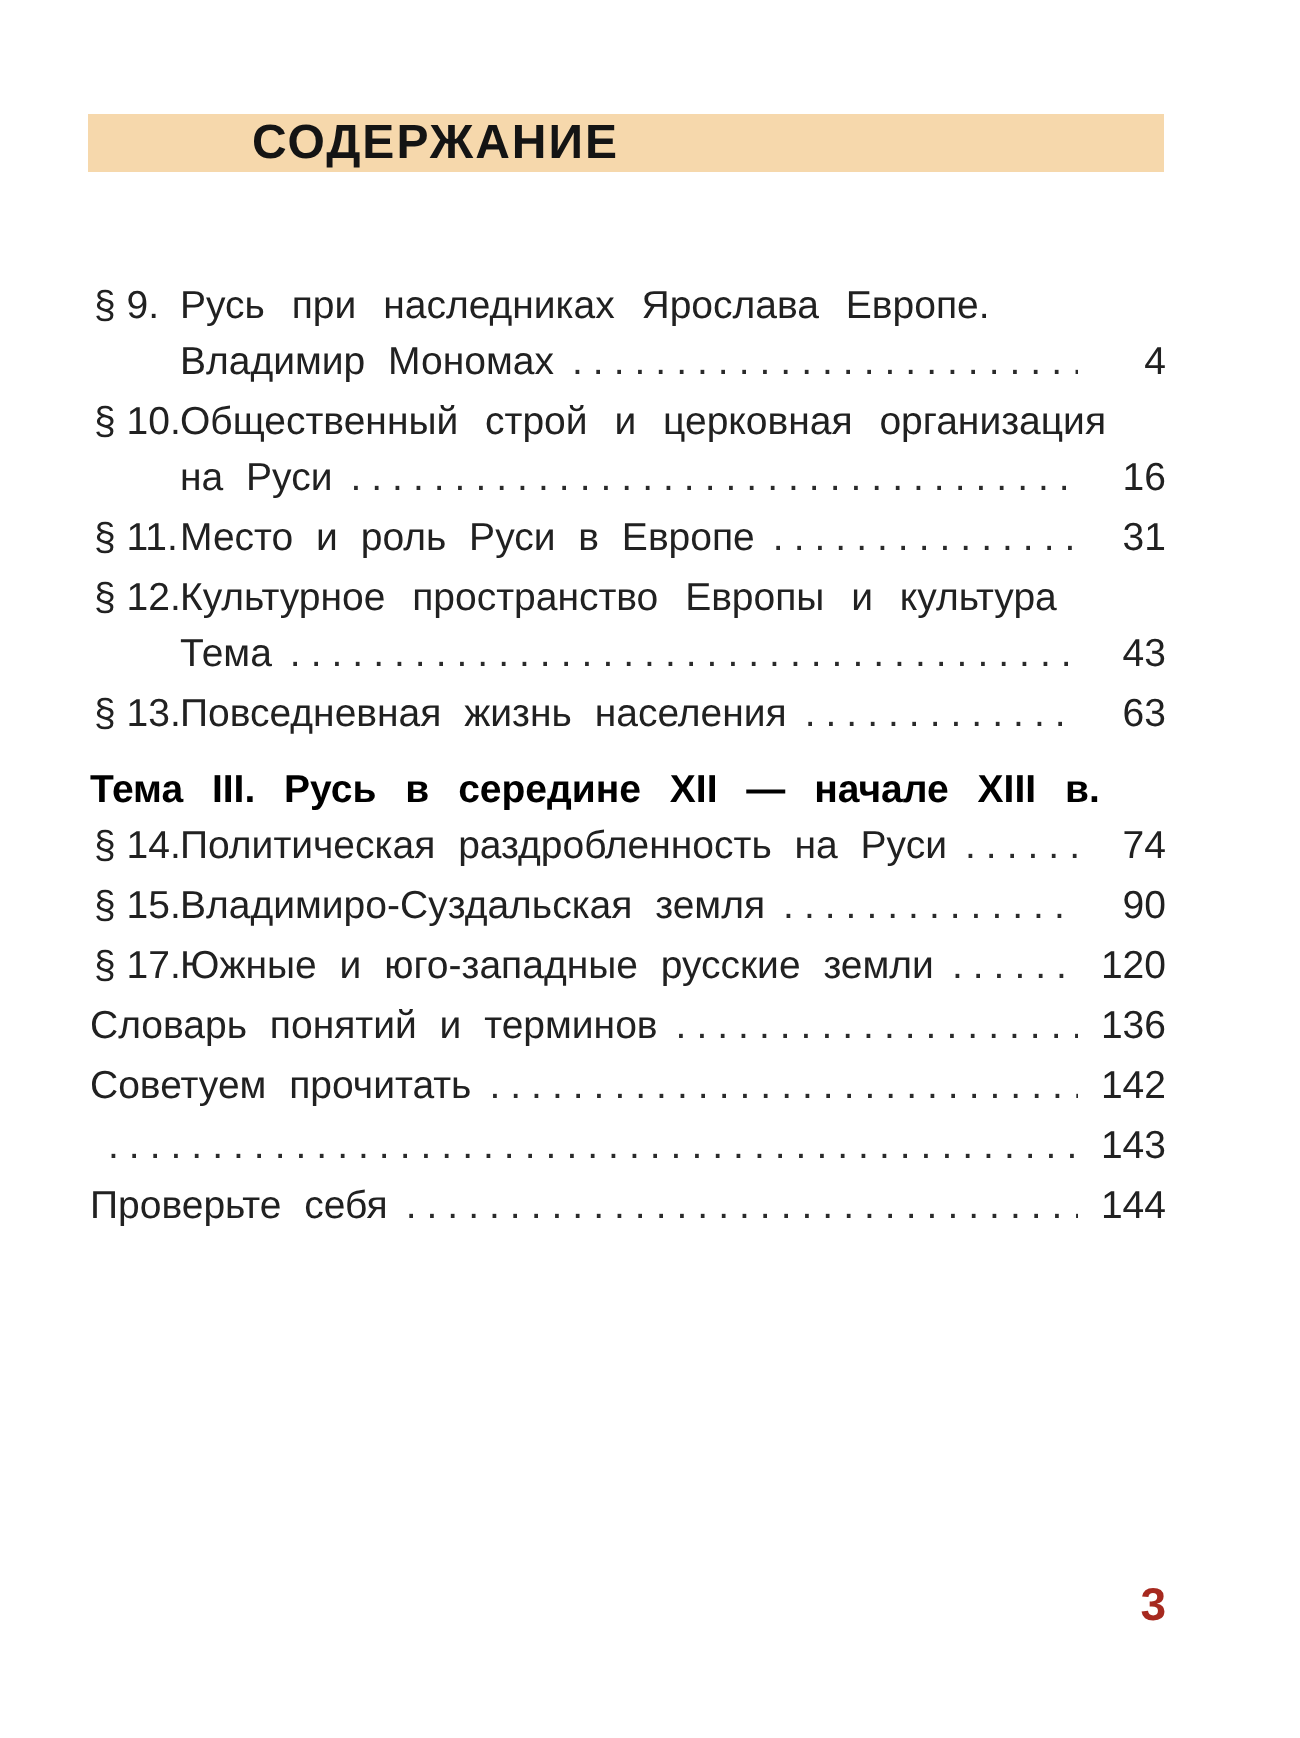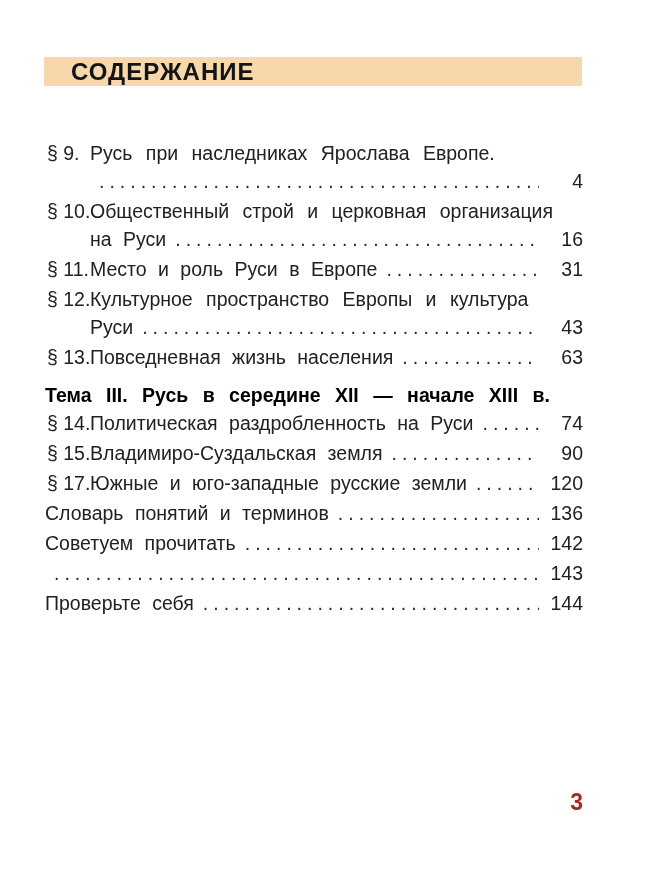--- a/index.html
+++ b/index.html
@@ -20,21 +20,21 @@
   .banner {
     position: absolute;
     left: 44px;
     top: 57px;
     width: 538px;
     height: 29px;
     background: #f6d8ac;
   }
   .banner-title {
     display: block;
-    padding-left: 27px;
+    padding-left: 82px;
     line-height: 29px;
     font-size: 24px;
     font-weight: bold;
     letter-spacing: 1px;
     color: #141414;
   }
   .toc {
     position: absolute;
     left: 45px;
     top: 139px;
@@ -104,20 +104,21 @@
 
 <div class="page">
   <div class="banner" style="background: rgb(246, 216, 172);">
     <span class="banner-title">СОДЕРЖАНИЕ</span>
   </div>
   <div class="toc">
       <div class="entry has-prefix">
         <span class="prefix">§ 9.</span>
         <div class="line">Русь при наследниках Ярослава Европе.</div>
         <div class="lastline">
+          <span class="text">Владимир Мономах</span>
           <span class="dots"></span>
           <span class="pagenum">4</span>
         </div>
       </div>
       <div class="entry has-prefix">
         <span class="prefix">§ 10.</span>
         <div class="line">Общественный строй и церковная организация</div>
         <div class="lastline">
           <span class="text">на Руси</span>
           <span class="dots"></span>
@@ -129,21 +130,21 @@
         <div class="lastline">
           <span class="text">Место и роль Руси в Европе</span>
           <span class="dots"></span>
           <span class="pagenum">31</span>
         </div>
       </div>
       <div class="entry has-prefix">
         <span class="prefix">§ 12.</span>
         <div class="line">Культурное пространство Европы и культура</div>
         <div class="lastline">
-          <span class="text">Руси</span>
+          <span class="text">Тема</span>
           <span class="dots"></span>
           <span class="pagenum">43</span>
         </div>
       </div>
       <div class="entry has-prefix">
         <span class="prefix">§ 13.</span>
         <div class="lastline">
           <span class="text">Повседневная жизнь населения</span>
           <span class="dots"></span>
           <span class="pagenum">63</span>

